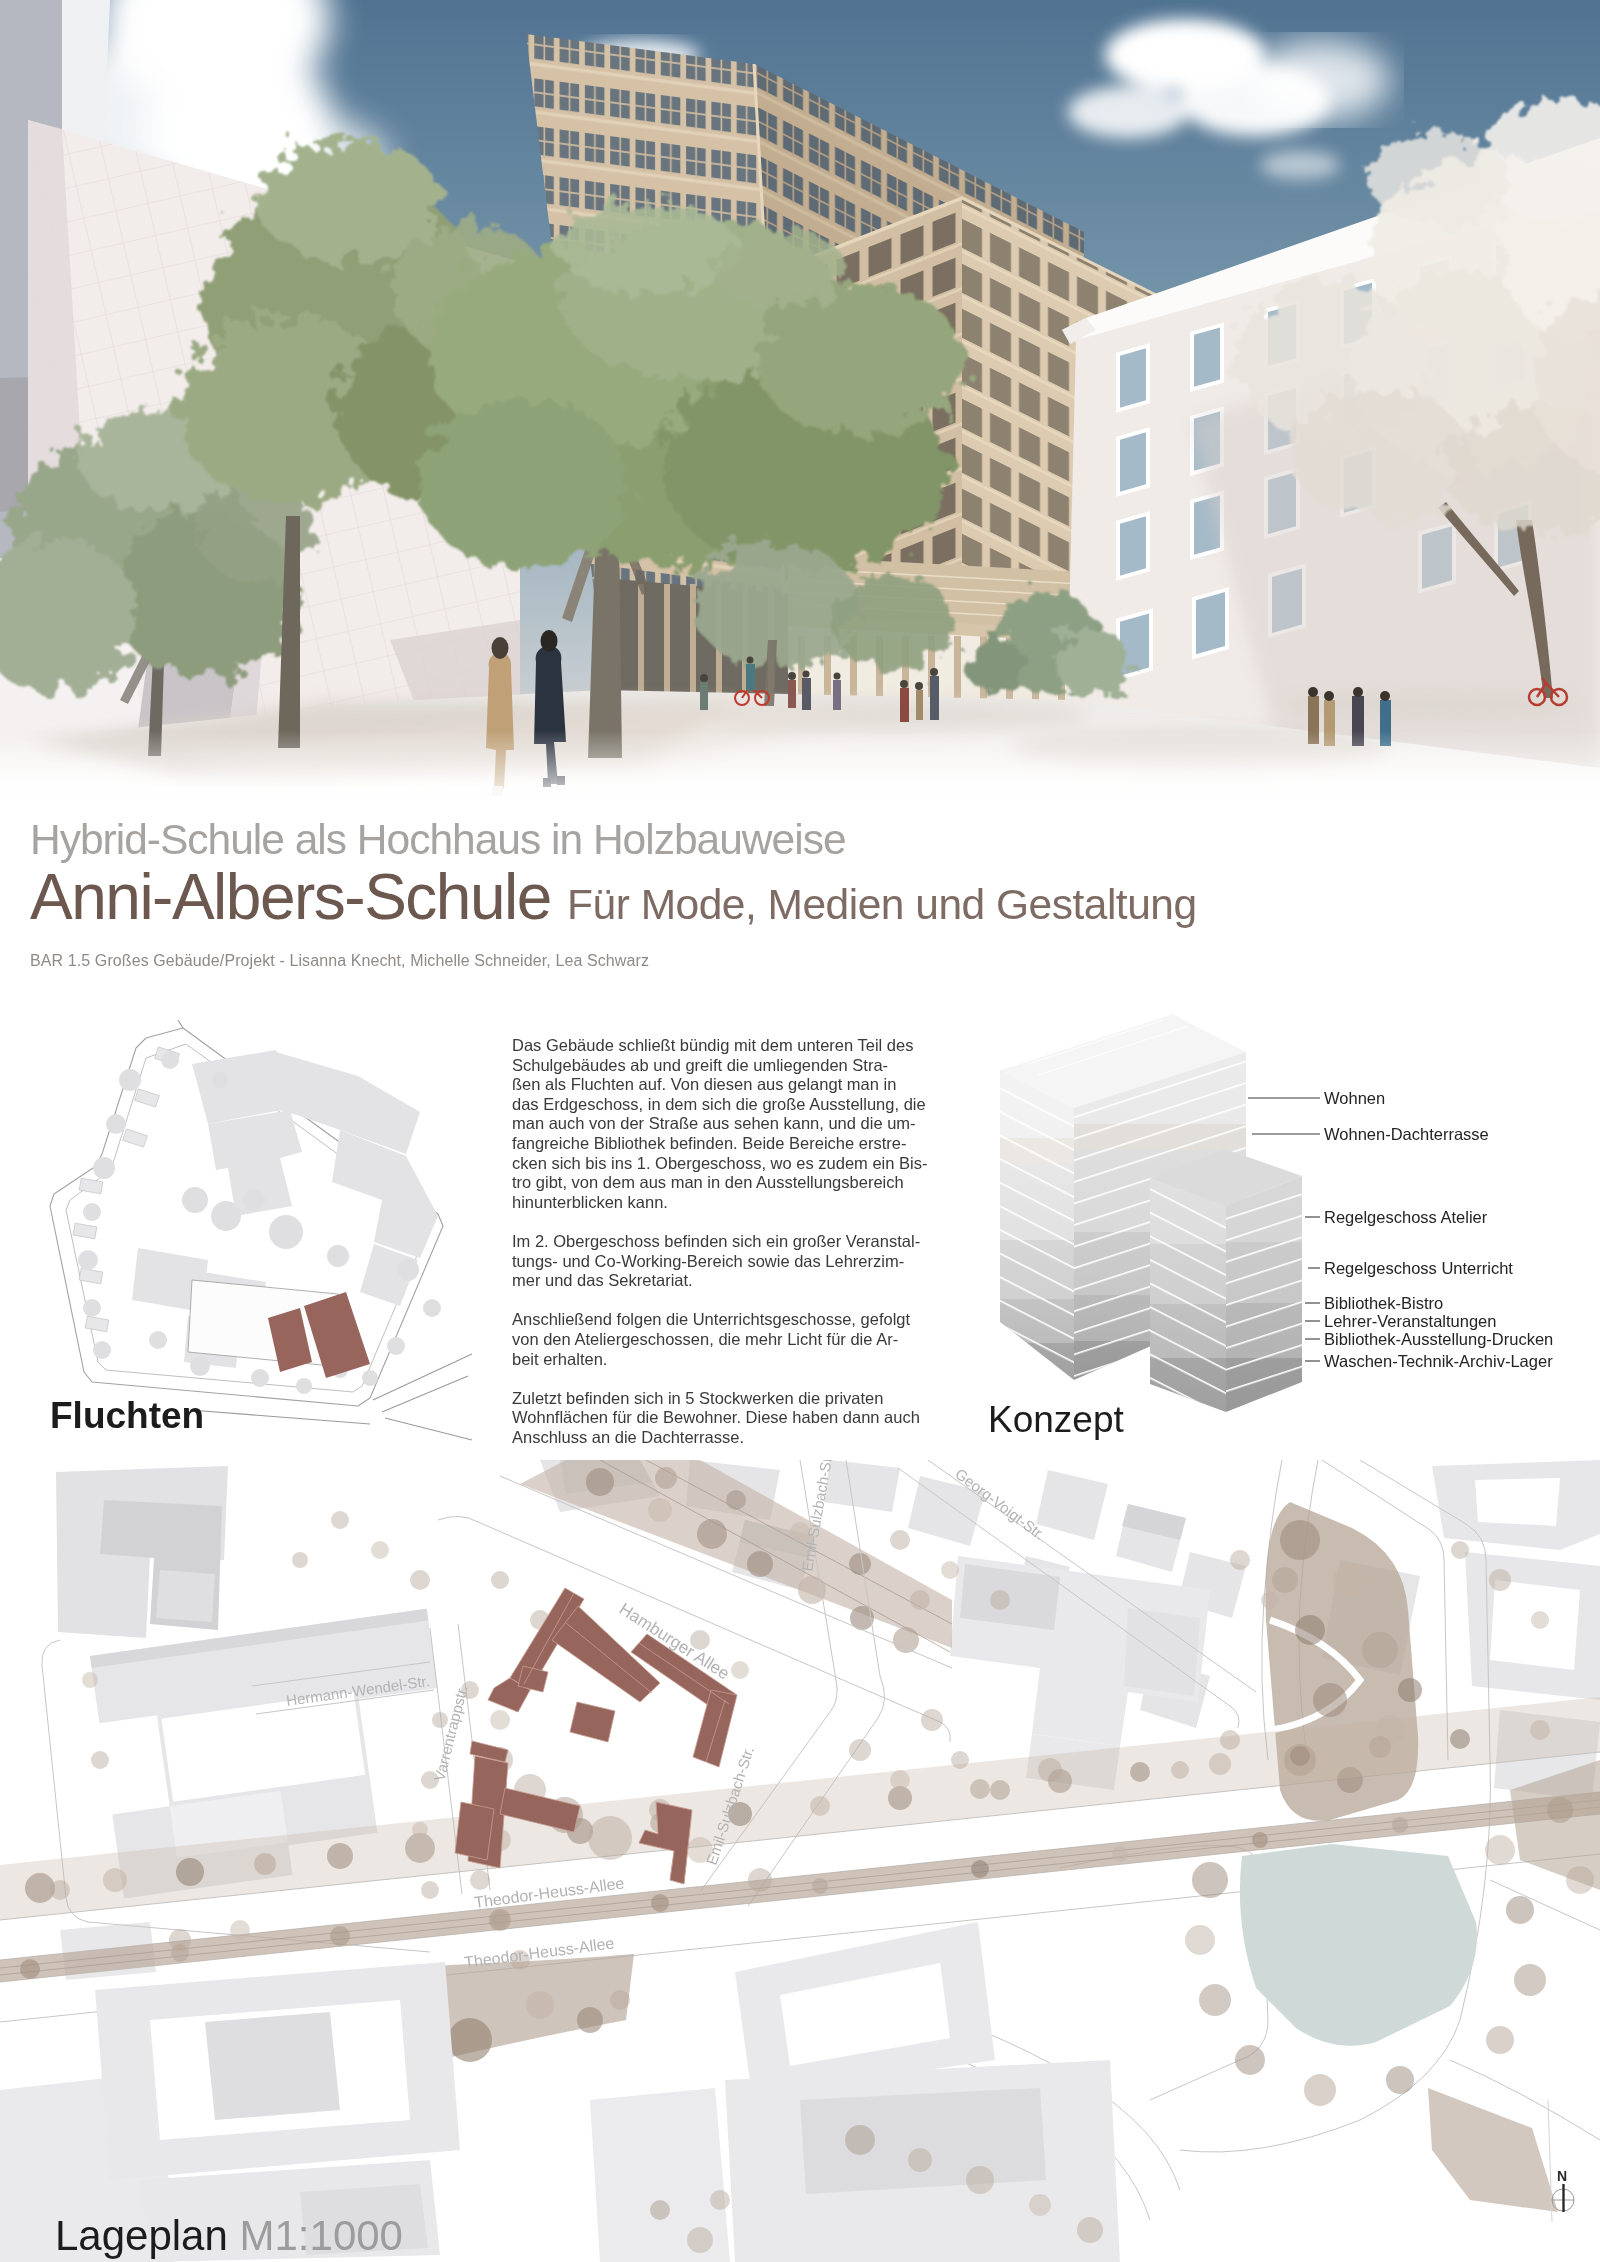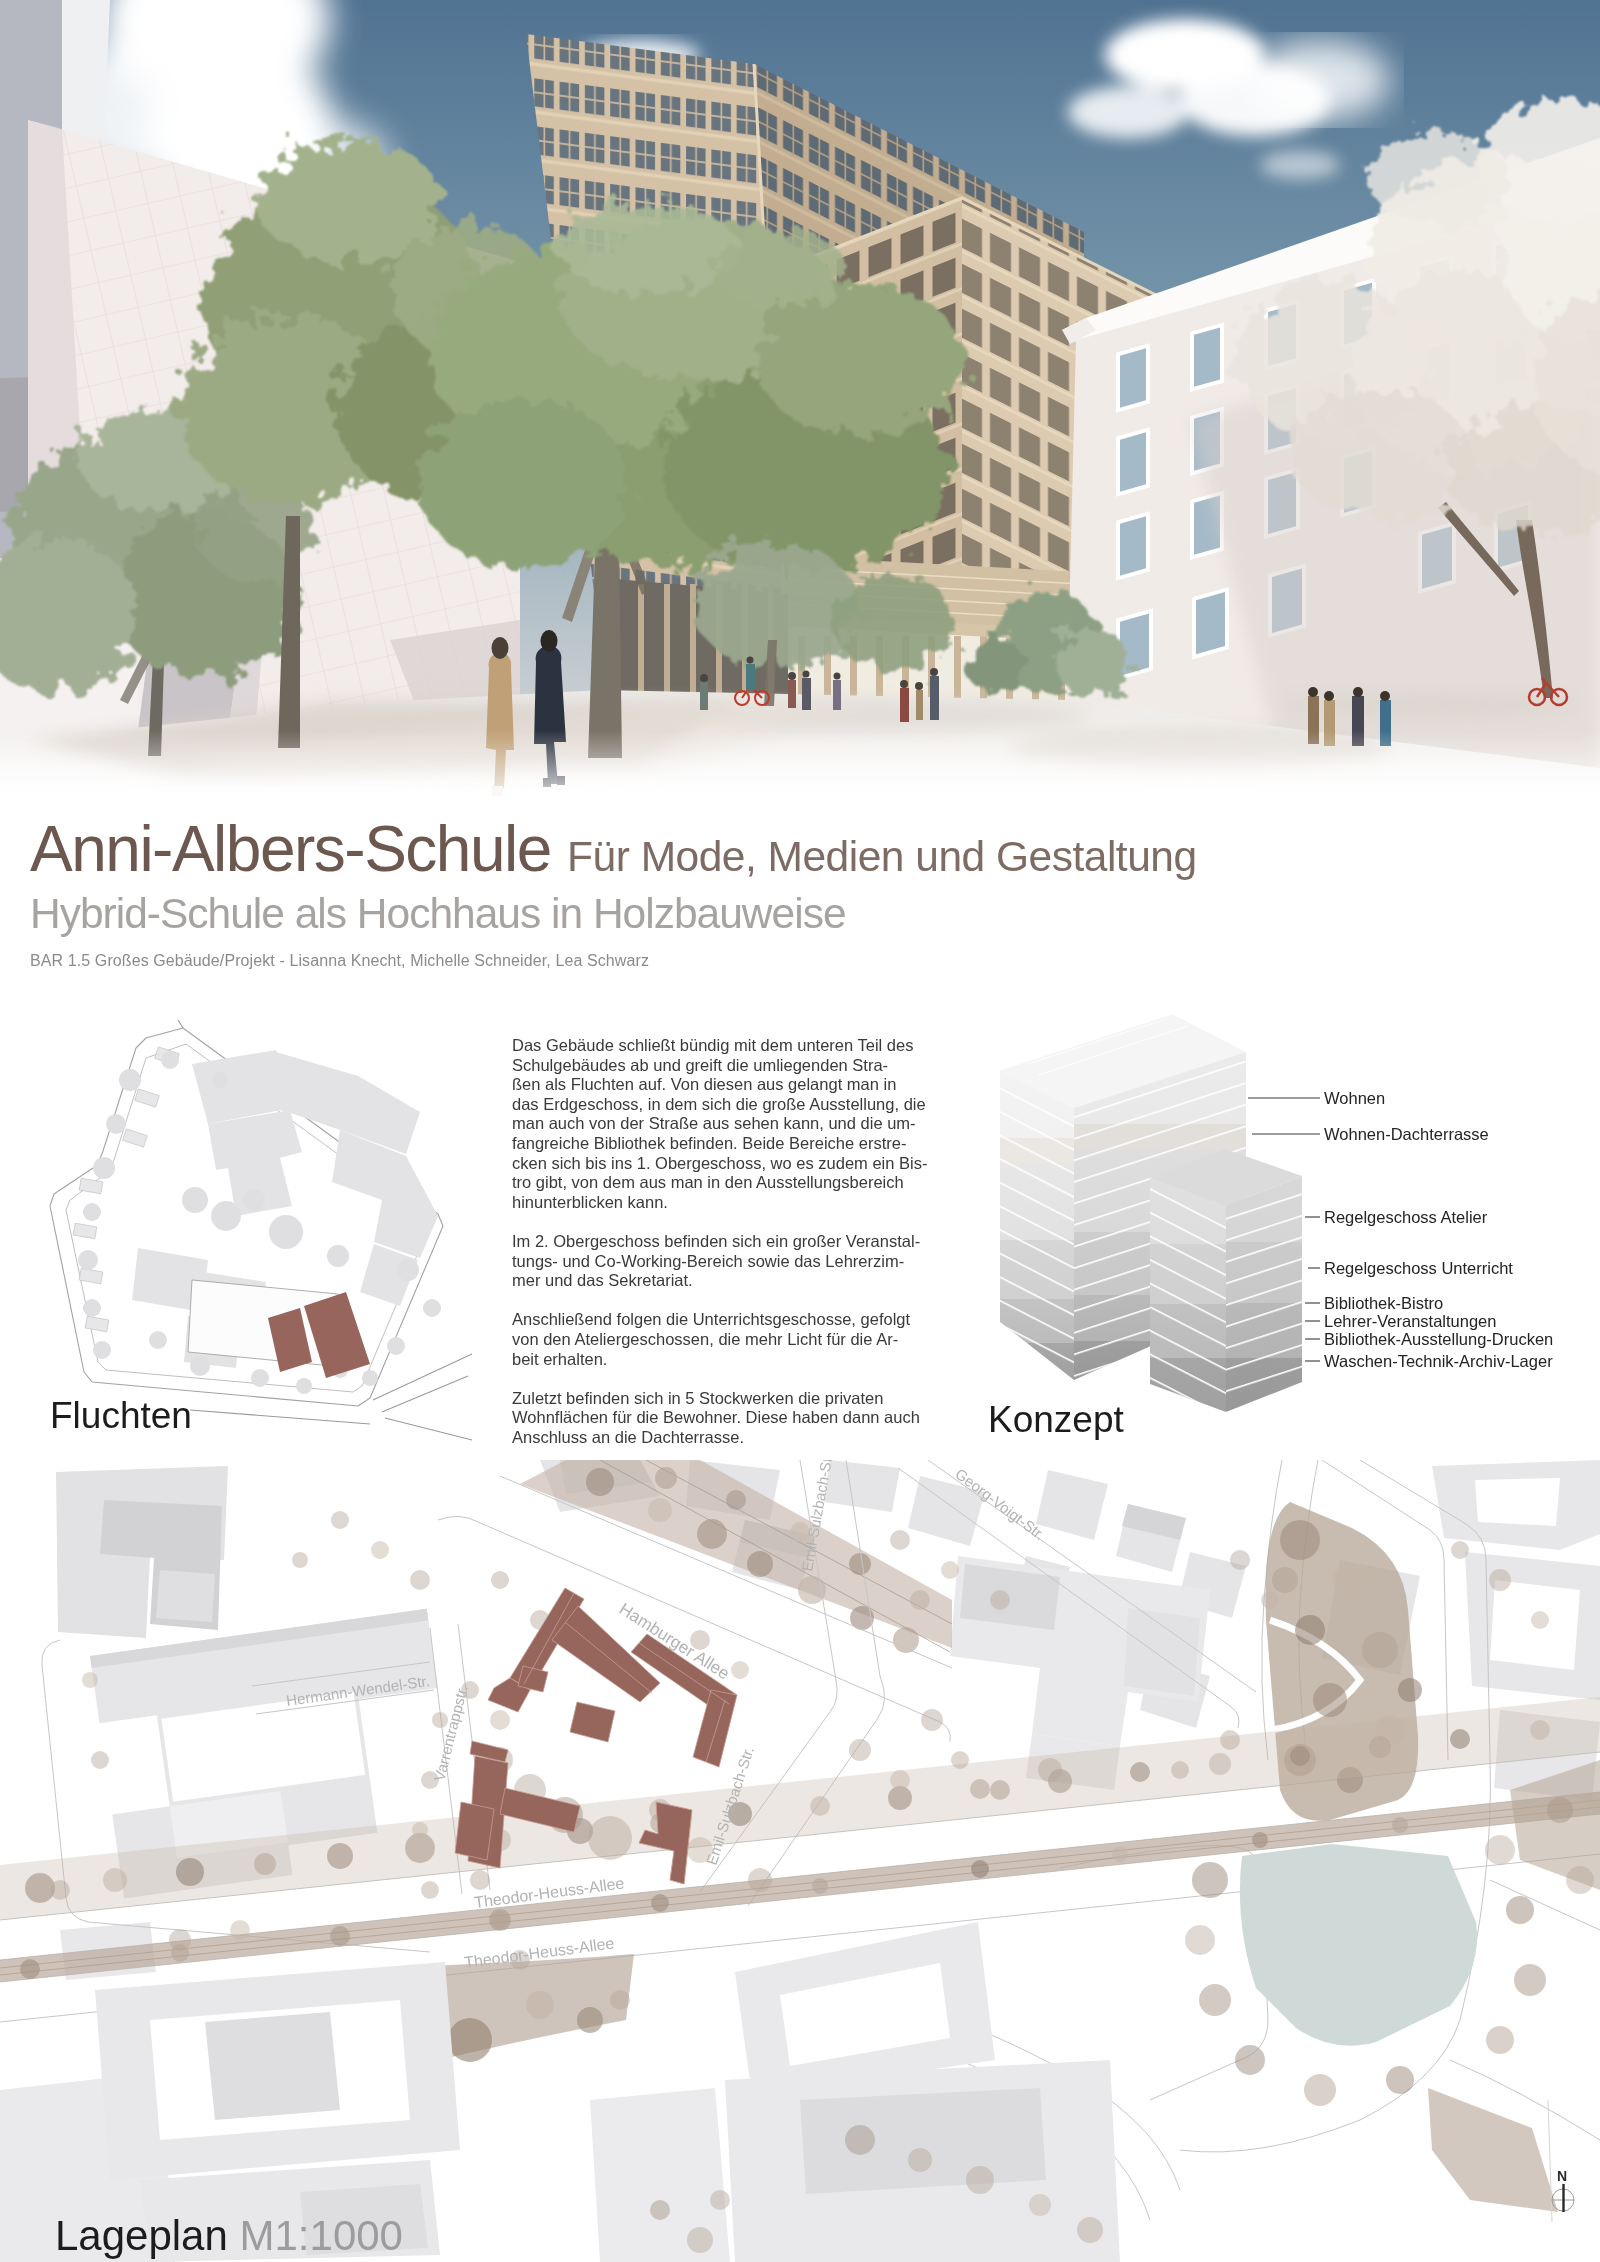--- a/index.html
+++ b/index.html
@@ -324,28 +324,28 @@
         <circle cx="1559" cy="697" r="8"></circle>
   <path d="M1537 697 L1546 683 L1559 697 M1546 683 L1542 678"></path>
 </g>
 
 <rect x="0" y="730" width="1600" height="82" fill="url(#fadeb)"></rect>
 </svg>
 </div>
 
 <div class="abs" style="left:30px;top:816px;width:1560px;">
 
+  <div style="font-size:42.5px;color:#a7a3a0;margin-top:0px;letter-spacing:-1px;line-height:48px;">Hybrid-Schule als Hochhaus in Holzbauweise</div>
+
   <div style="font-size:64px;color:#6c584f;letter-spacing:-1.5px;white-space:nowrap;line-height:66px;">Anni-Albers-Schule <span style="font-size:42.5px;color:#7e6c64;letter-spacing:-0.5px;">Für Mode, Medien und Gestaltung</span></div>
-
-  <div style="font-size:42.5px;color:#a7a3a0;margin-top:0px;letter-spacing:-1px;line-height:48px;">Hybrid-Schule als Hochhaus in Holzbauweise</div>
 
   <div style="font-size:16px;color:#8e8a87;margin-top:14px;letter-spacing:0.1px;">BAR 1.5 Großes Gebäude/Projekt - Lisanna Knecht, Michelle Schneider, Lea Schwarz</div>
 </div>
 
-<div class="abs" style="left:40px;top:1020px;width:470px;height:425px;">
+<div class="abs" style="left:40px;top:1020px;width:470px;height:425px;font-weight:bold;">
 <svg width="470" height="425" viewBox="0 0 470 425" xmlns="http://www.w3.org/2000/svg">
 
   <g stroke="#a2a2a2" stroke-width="1.1" fill="none" stroke-linejoin="round">
     <path d="M143 8 L398 194 L403 206 L330 378 L318 386 L52 362 L44 352 L10 186 L14 174 L56 146 L62 134 L96 28 L106 18 Z"></path>
     <path d="M146 24 L386 198 L389 207 L322 366 L313 372 L66 350 L58 342 L26 190 L30 180 L68 152 L74 140 L106 38 Z" stroke="#b8b8b8" stroke-width="0.9"></path>
     <path d="M138 0 L143 8 M333 380 L432 334 M342 392 L428 356 M150 390 L330 404 M345 398 L432 420" stroke="#9a9a9a"></path>
   </g>
 
   <g fill="#e7e7e9" stroke="#bdbdbd" stroke-width="0.6">
     <rect x="116" y="30" width="22" height="12" transform="rotate(18 127 36)"></rect>

